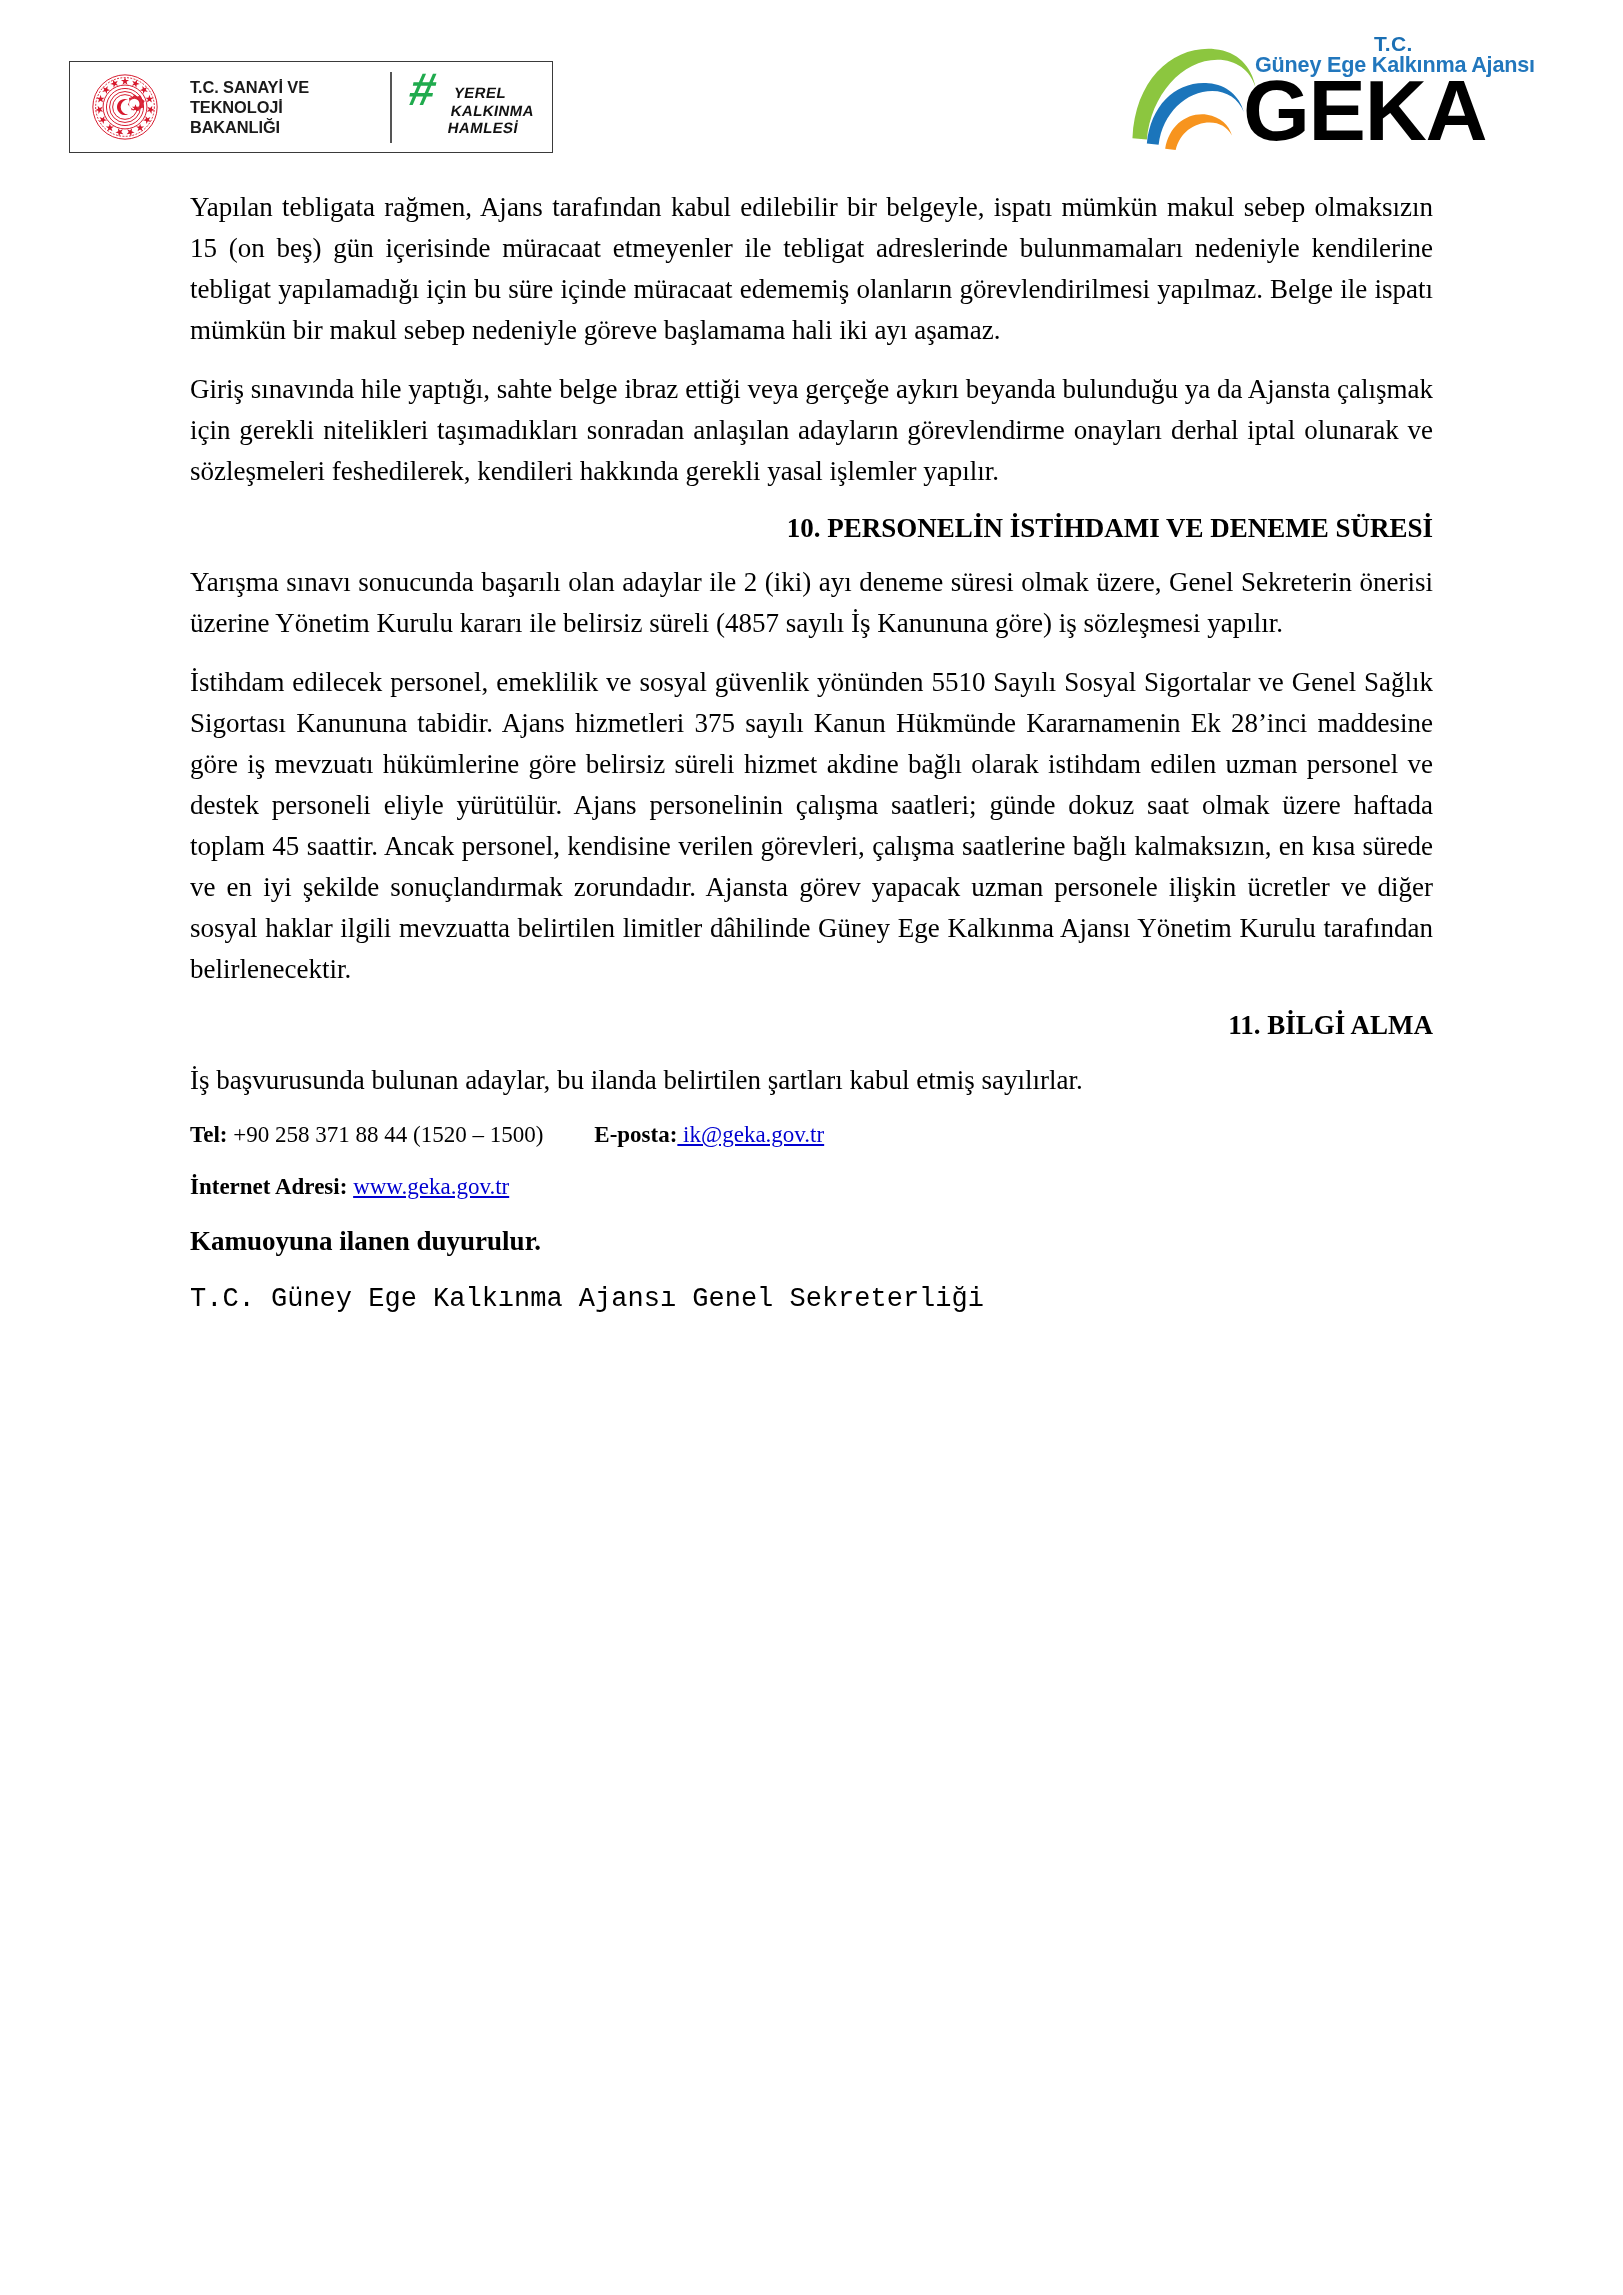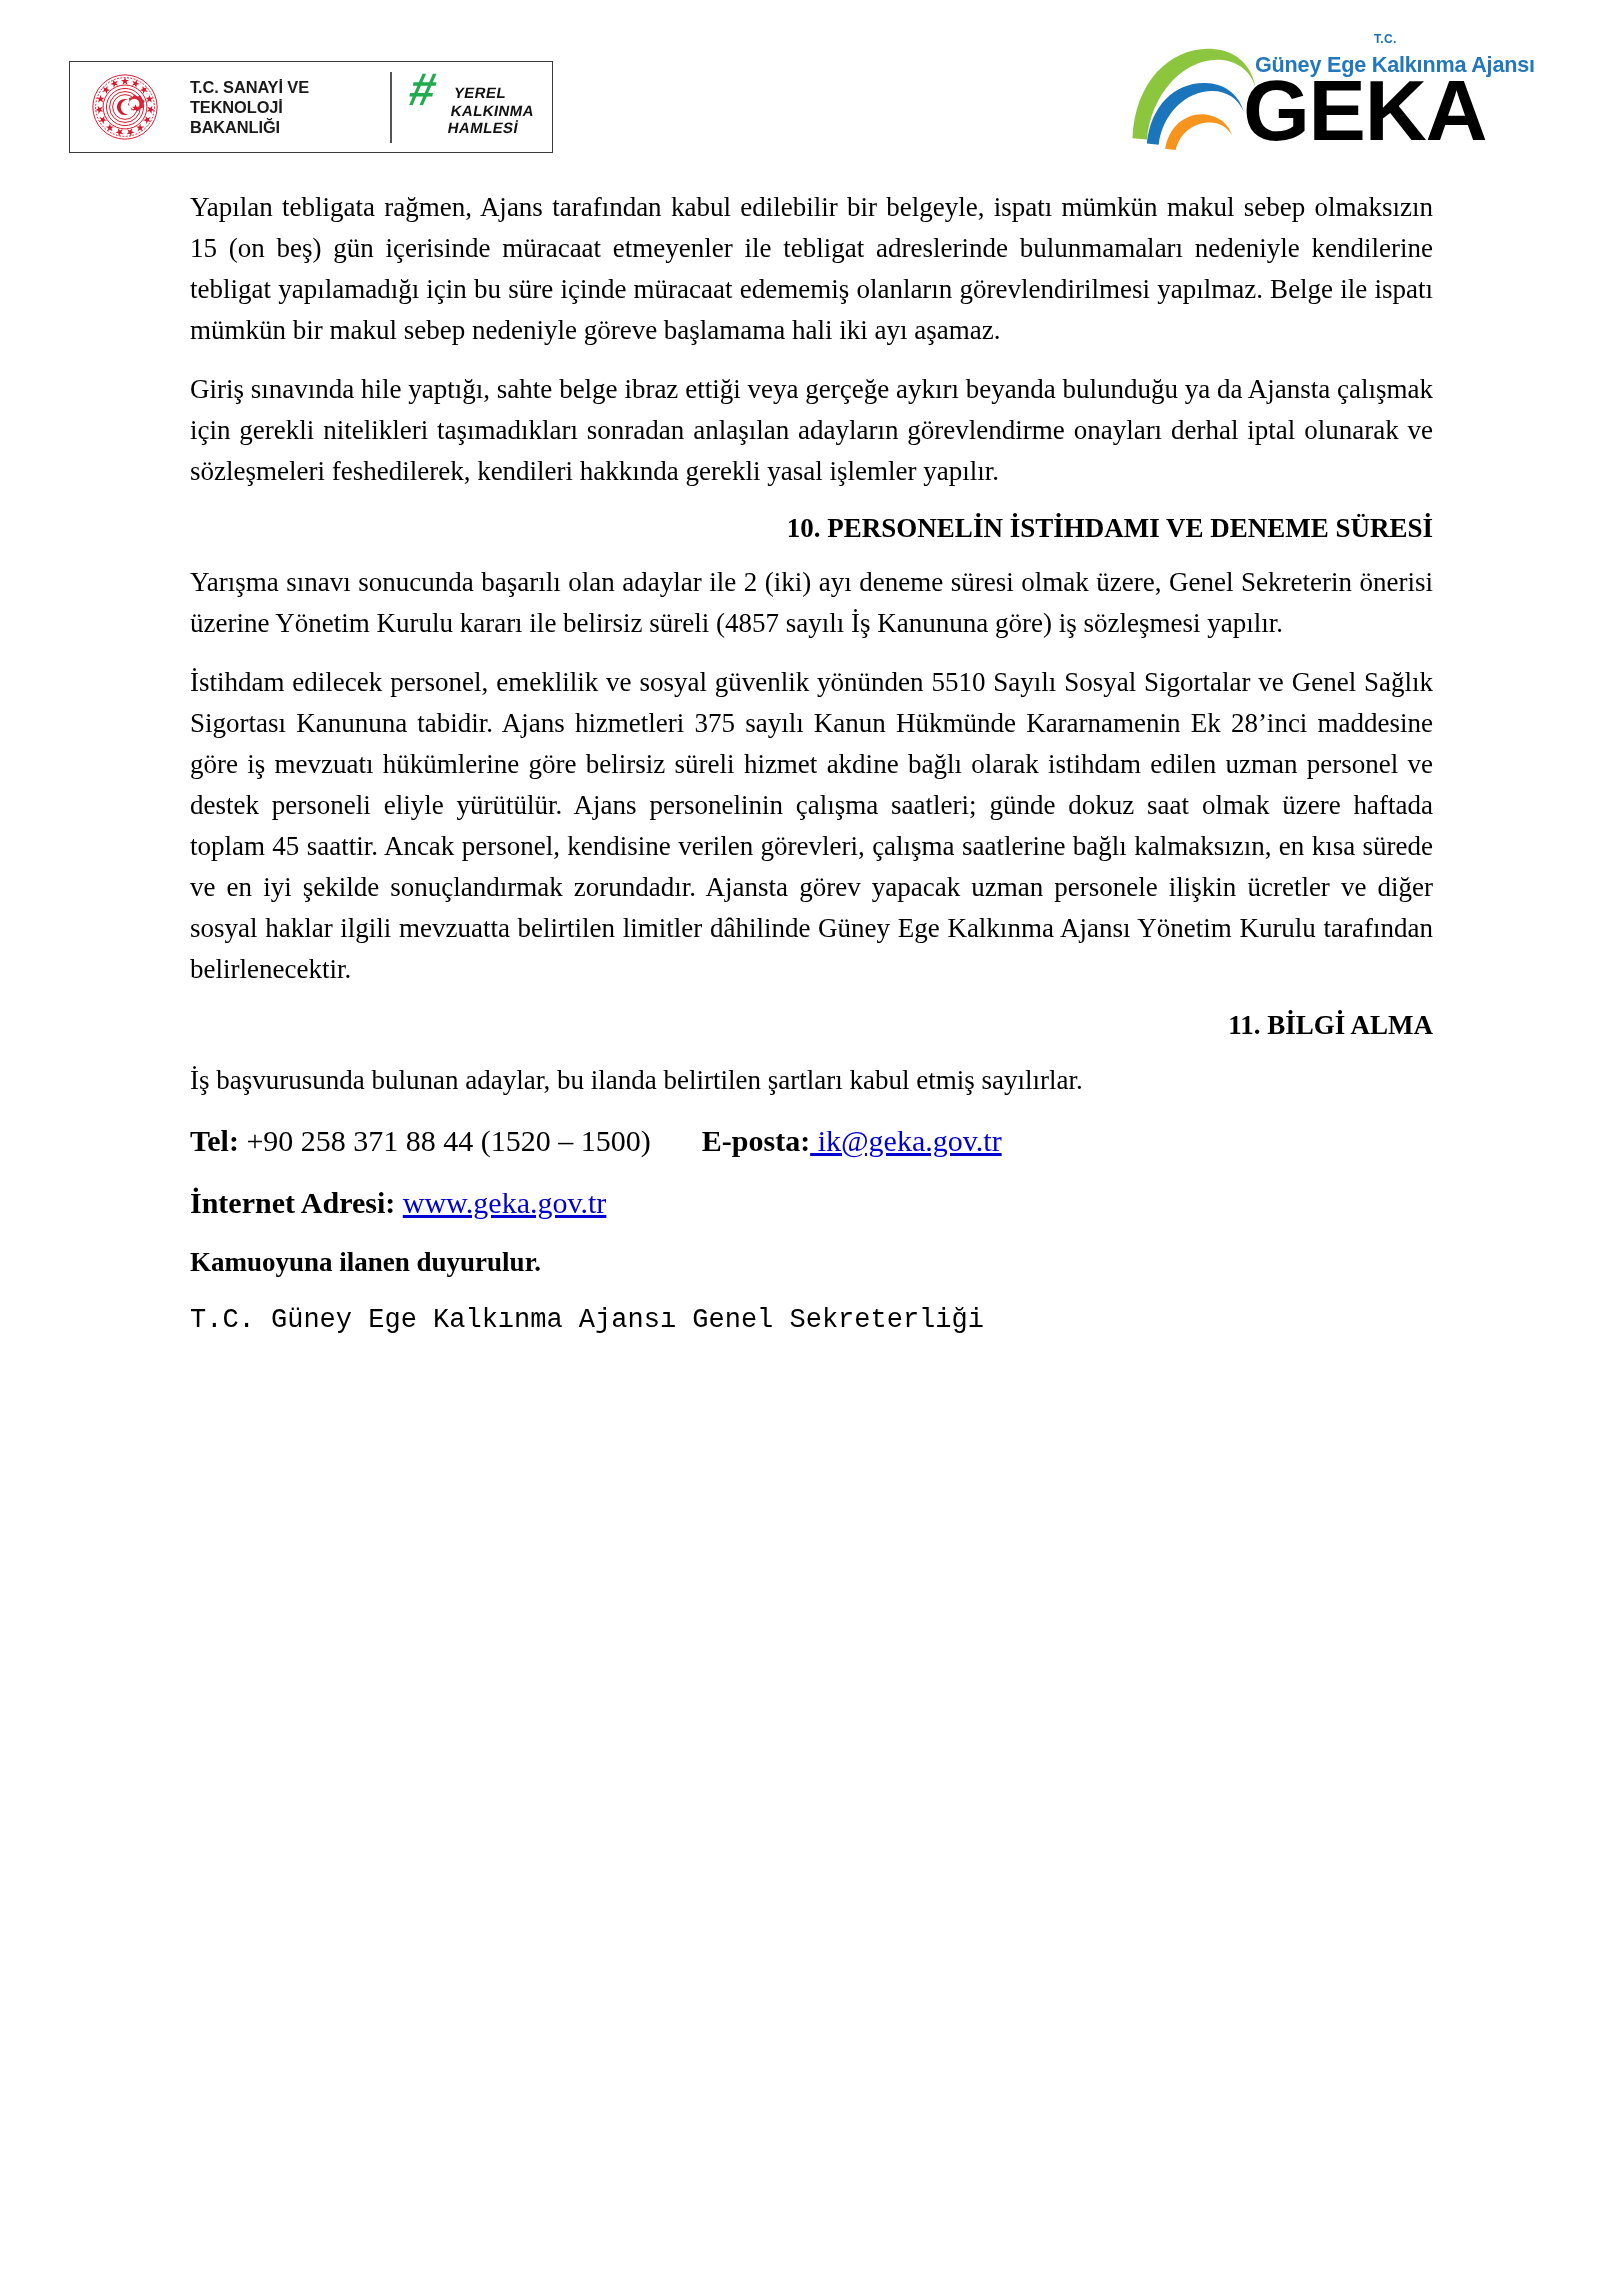--- a/index.html
+++ b/index.html
@@ -117,21 +117,21 @@
     top: 9.2px;
     width: 151px;
     height: 110px;
   }
   .geka-tc {
     position: absolute;
     left: 247px;
     top: 1.3px;
     font-family: "Liberation Sans", "DejaVu Sans", sans-serif;
     font-weight: bold;
-    font-size: 12px;
+    font-size: 21px;
     color: #1a6fb4;
     letter-spacing: 0.3px;
   }
   .geka-sub {
     position: absolute;
     left: 128px;
     top: 21px;
     font-family: "Liberation Sans", "DejaVu Sans", sans-serif;
     font-weight: bold;
     font-size: 21.6px;
@@ -173,21 +173,21 @@
     margin: 10.5px 0 14.4px 0;
     padding-left: 48px;
     font-size: 27px;
     font-weight: bold;
     line-height: 1.4;
     text-align: right;
   }
 
   .contact-line {
     margin: 0 0 17px 0;
-    font-size: 30px;
+    font-size: 23px;
     line-height: 1.5;
     text-align: left;
   }
   .contact-line .lbl { font-weight: bold; }
   .contact-line .spacer { display: inline-block; width: 51px; }
 
   a.link {
     color: #0000d0;
     text-decoration: underline;
   }

